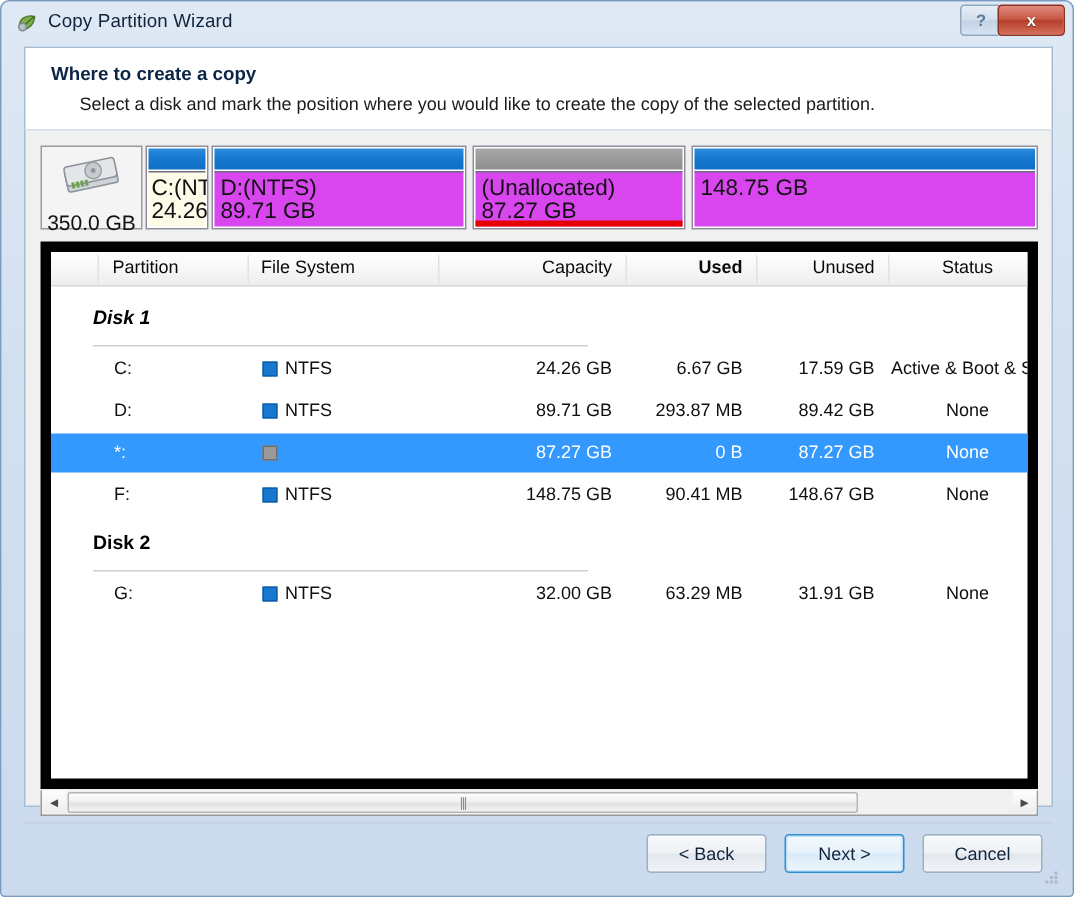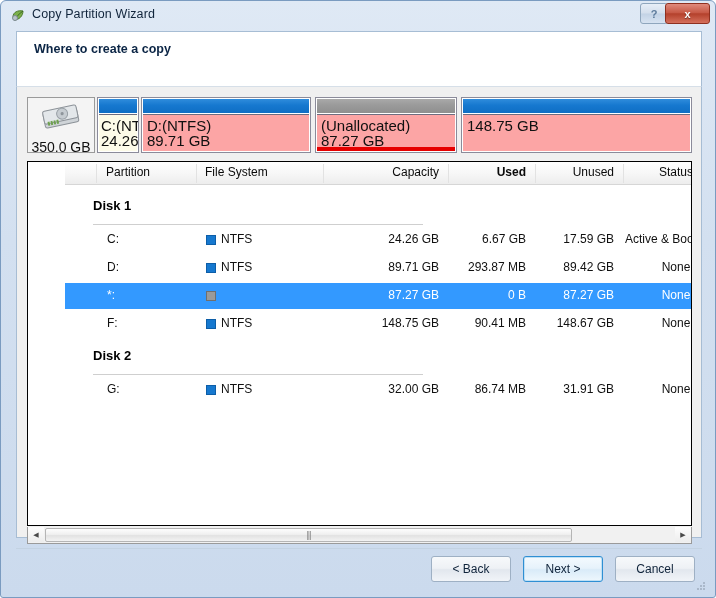--- a/index.html
+++ b/index.html
@@ -150,21 +150,21 @@
     position: absolute;
     left: 1px; top: 1px;
     right: 1px;
     height: 14px;
   }
   .part-bar.blue  { background: linear-gradient(to bottom,#2f8cdc 0%,#1678cf 45%,#0f6ec4 100%); }
   .part-bar.gray  { background: linear-gradient(to bottom,#a9a9a9 0%,#9a9a9a 45%,#8f8f8f 100%); }
   .part-inner {
     position: absolute;
     left: 1px; top: 16px; right: 1px; bottom: 1px;
-    background: #fca5a5;
+    background: #d946ef;
     border-top: 1px solid #6d6d80;
     padding: 3px 0 0 4px;
     box-sizing: border-box;
   }
   .part-name, .part-size {
     font-size: 15px;
     color: #101010;
     white-space: nowrap;
     line-height: 15px;
   }
@@ -176,23 +176,22 @@
     padding-left: 2px;
   }
 
   
   #table-panel {
     position: absolute;
     left: 10px; top: 74px;
     width: 665px; height: 365px;
     box-sizing: border-box;
     background: #ffffff;
-    border: 1px solid #000000;
+    border: 7px solid #000000;
     overflow: hidden;
-    padding-left: 37px;
   }
   #table-header {
     position: relative;
     height: 23px;
     box-sizing: border-box;
     background: linear-gradient(to bottom,#ffffff 0%,#f7f7f7 50%,#ededed 100%);
     border-bottom: 1px solid #d6d6d6;
   }
   .th {
     position: absolute;
@@ -329,20 +328,21 @@
         <circle cx="5" cy="10" r="2.5" fill="#b8c3c9" stroke="#7d8a92" stroke-width="1"></circle>
       </svg>
     </span>
     <span id="title-text">Copy Partition Wizard</span>
     <div class="title-btn" id="btn-help">?</div>
     <div class="title-btn" id="btn-close">x</div>
   </div>
 
   <div id="header-band">
     <div id="header-title">Where to create a copy</div>
+    <div id="header-sub">Select a disk and mark the position where you would like to create the copy of the selected partition.</div>
   </div>
 
   <div id="body-area">
 
     <div id="disk-strip">
       <div id="disk-icon-box">
         <span id="disk-icon-glyph">
           <svg width="44" height="30" viewBox="0 0 44 30">
             <g transform="rotate(-12 22 15)">
               <rect x="5" y="7" width="34" height="15" rx="2" fill="#cfd4d8" stroke="#8c9298" stroke-width="1"></rect>
@@ -404,21 +404,21 @@
         <div class="th" style="left:41px;">Partition</div>
         <div class="th" style="left:140px;">File System</div>
         <div class="th" style="left:267px;width:107px;text-align:right;">Capacity</div>
         <div class="th" style="left:392px;width:69px;text-align:right;font-weight:bold;">Used</div>
         <div class="th" style="left:479px;width:70px;text-align:right;">Unused</div>
         <div class="th" style="left:566px;width:90px;text-align:center;">Status</div>
       </div>
 
       <div id="table-rows">
 
-        <div class="disk-group-label" style="left:28px;top:13px;">Disk 1</div>
+        <div class="disk-group-label" style="left:28px;top:13px;font-style:italic;">Disk 1</div>
         <div class="group-rule" style="left:28px;top:39px;width:330px;"></div>
 
         <div class="row" style="top:42px;">
           <div class="cell" style="left:42px;">C:</div>
           <span class="fs-swatch blue" style="left:141px;"></span>
           <div class="cell" style="left:156px;">NTFS</div>
           <div class="cell right" style="left:267px;width:107px;">24.26 GB</div>
           <div class="cell right" style="left:392px;width:69px;">6.67 GB</div>
           <div class="cell right" style="left:479px;width:70px;">17.59 GB</div>
           <div class="cell" style="left:560px;">Active &amp; Boot &amp; Syste</div>
@@ -455,21 +455,21 @@
         </div>
 
         <div class="disk-group-label" style="left:28px;top:163px;">Disk 2</div>
         <div class="group-rule" style="left:28px;top:189px;width:330px;"></div>
 
         <div class="row" style="top:192px;">
           <div class="cell" style="left:42px;">G:</div>
           <span class="fs-swatch blue" style="left:141px;"></span>
           <div class="cell" style="left:156px;">NTFS</div>
           <div class="cell right" style="left:267px;width:107px;">32.00 GB</div>
-          <div class="cell right" style="left:392px;width:69px;">86.74 MB</div>
+          <div class="cell right" style="left:392px;width:69px;">63.29 MB</div>
           <div class="cell right" style="left:479px;width:70px;">31.91 GB</div>
           <div class="cell" style="left:566px;width:90px;text-align:center;">None</div>
         </div>
 
       </div>
     </div>
 
     <div id="hscroll">
       <div class="sb-arrow" id="sb-left">◀</div>
       <div id="sb-thumb">|||</div>

